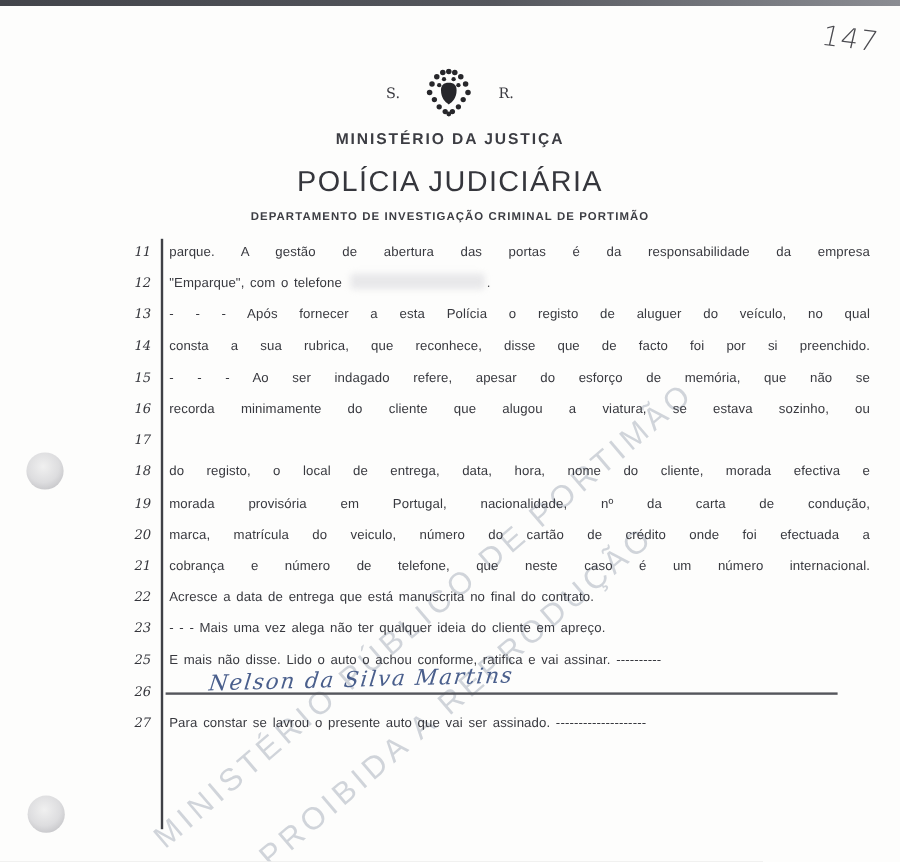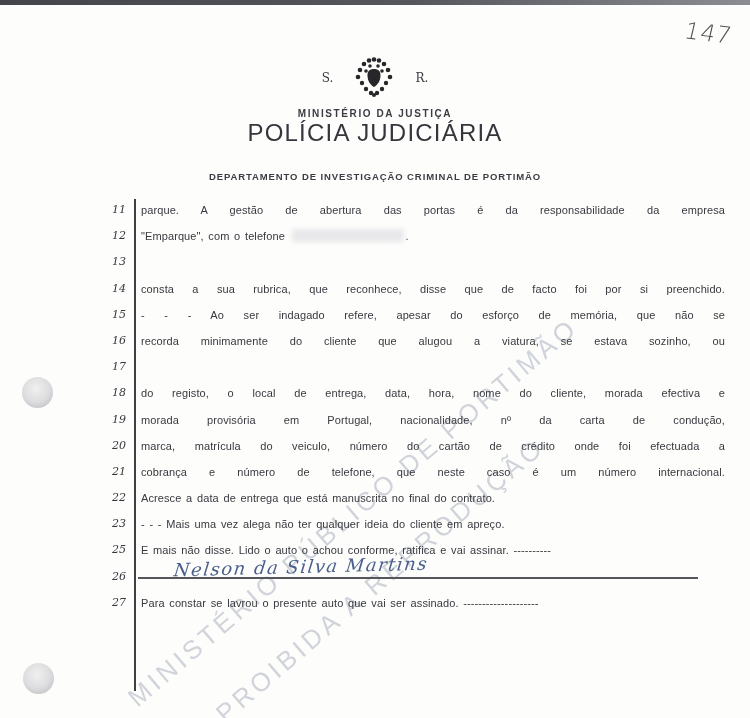--- a/index.html
+++ b/index.html
@@ -17,23 +17,23 @@
   .wm1{left:132px;top:686px;}
   .wm2{left:220px;top:702px;}
   
   .punch{position:absolute;width:31px;height:31px;border-radius:50%;z-index:3;
       background:radial-gradient(circle at 45% 38%,#f0f0f0 0%,#dddddf 52%,#c8c8cb 78%,rgba(250,250,250,0) 82%);}
   .p1{left:22px;top:377px;} .p2{left:23px;top:663px;}
   
   .hdr{position:absolute;top:55px;left:0;width:100%;text-align:center;z-index:2;}
   .crest-row{display:flex;align-items:center;justify-content:center;gap:16px;height:46px;}
   .sr{font-family:"DejaVu Serif",serif;font-size:12px;color:#3a3a40;}
-  .ministry{margin-top:7px;font-size:10px;font-weight:bold;letter-spacing:1.6px;color:#3c3d43;}
-  .bigtitle{font-size:24px;letter-spacing:1.2px;color:#35363c;}
-  .dept{margin-top:24px;font-size:9.5px;font-weight:bold;letter-spacing:0.9px;color:#3c3d43;}
+  .ministry{margin-top:7px;font-size:13px;font-weight:bold;letter-spacing:1.6px;color:#3c3d43;}
+  .bigtitle{margin-top:15px;font-size:24px;letter-spacing:1.2px;color:#35363c;}
+  .dept{margin-top:9px;font-size:9.5px;font-weight:bold;letter-spacing:0.9px;color:#3c3d43;}
   
   .bodytext{position:absolute;top:197px;left:16px;width:750px;z-index:2;}
   .vrule{position:absolute;left:118px;top:2px;width:2px;height:492px;background:#3f4046;}
   .row{position:relative;height:26.2px;line-height:26.2px;padding-left:125px;box-sizing:border-box;}
   .lnum{position:absolute;left:84px;top:0;width:26px;text-align:right;
         font-family:"DejaVu Serif",serif;font-style:italic;font-size:11px;color:#35363c;}
   .ltxt{display:block;width:584px;font-size:11px;color:#38393f;letter-spacing:0.1px;
         word-spacing:1.5px;white-space:nowrap;}
   .j{white-space:normal;text-align:justify;text-align-last:justify;}
   .redact{display:inline-block;width:112px;height:13px;margin:0 2px;vertical-align:-2px;
@@ -106,20 +106,21 @@
       <span class="ltxt j">parque. A gestão de abertura das portas é da responsabilidade da empresa</span>
     </div>
 
     <div class="row">
       <span class="lnum">12</span>
       <span class="ltxt"><span>"Emparque", com o telefone </span><span class="redact"></span><span>.</span></span>
     </div>
 
     <div class="row">
       <span class="lnum">13</span>
+      <span class="ltxt j">- - - Após fornecer a esta Polícia o registo de aluguer do veículo, no qual</span>
     </div>
 
     <div class="row">
       <span class="lnum">14</span>
       <span class="ltxt j">consta a sua rubrica, que reconhece, disse que de facto foi por si preenchido.</span>
     </div>
 
     <div class="row">
       <span class="lnum">15</span>
       <span class="ltxt j">- - - Ao ser indagado refere, apesar do esforço de memória, que não se</span>

